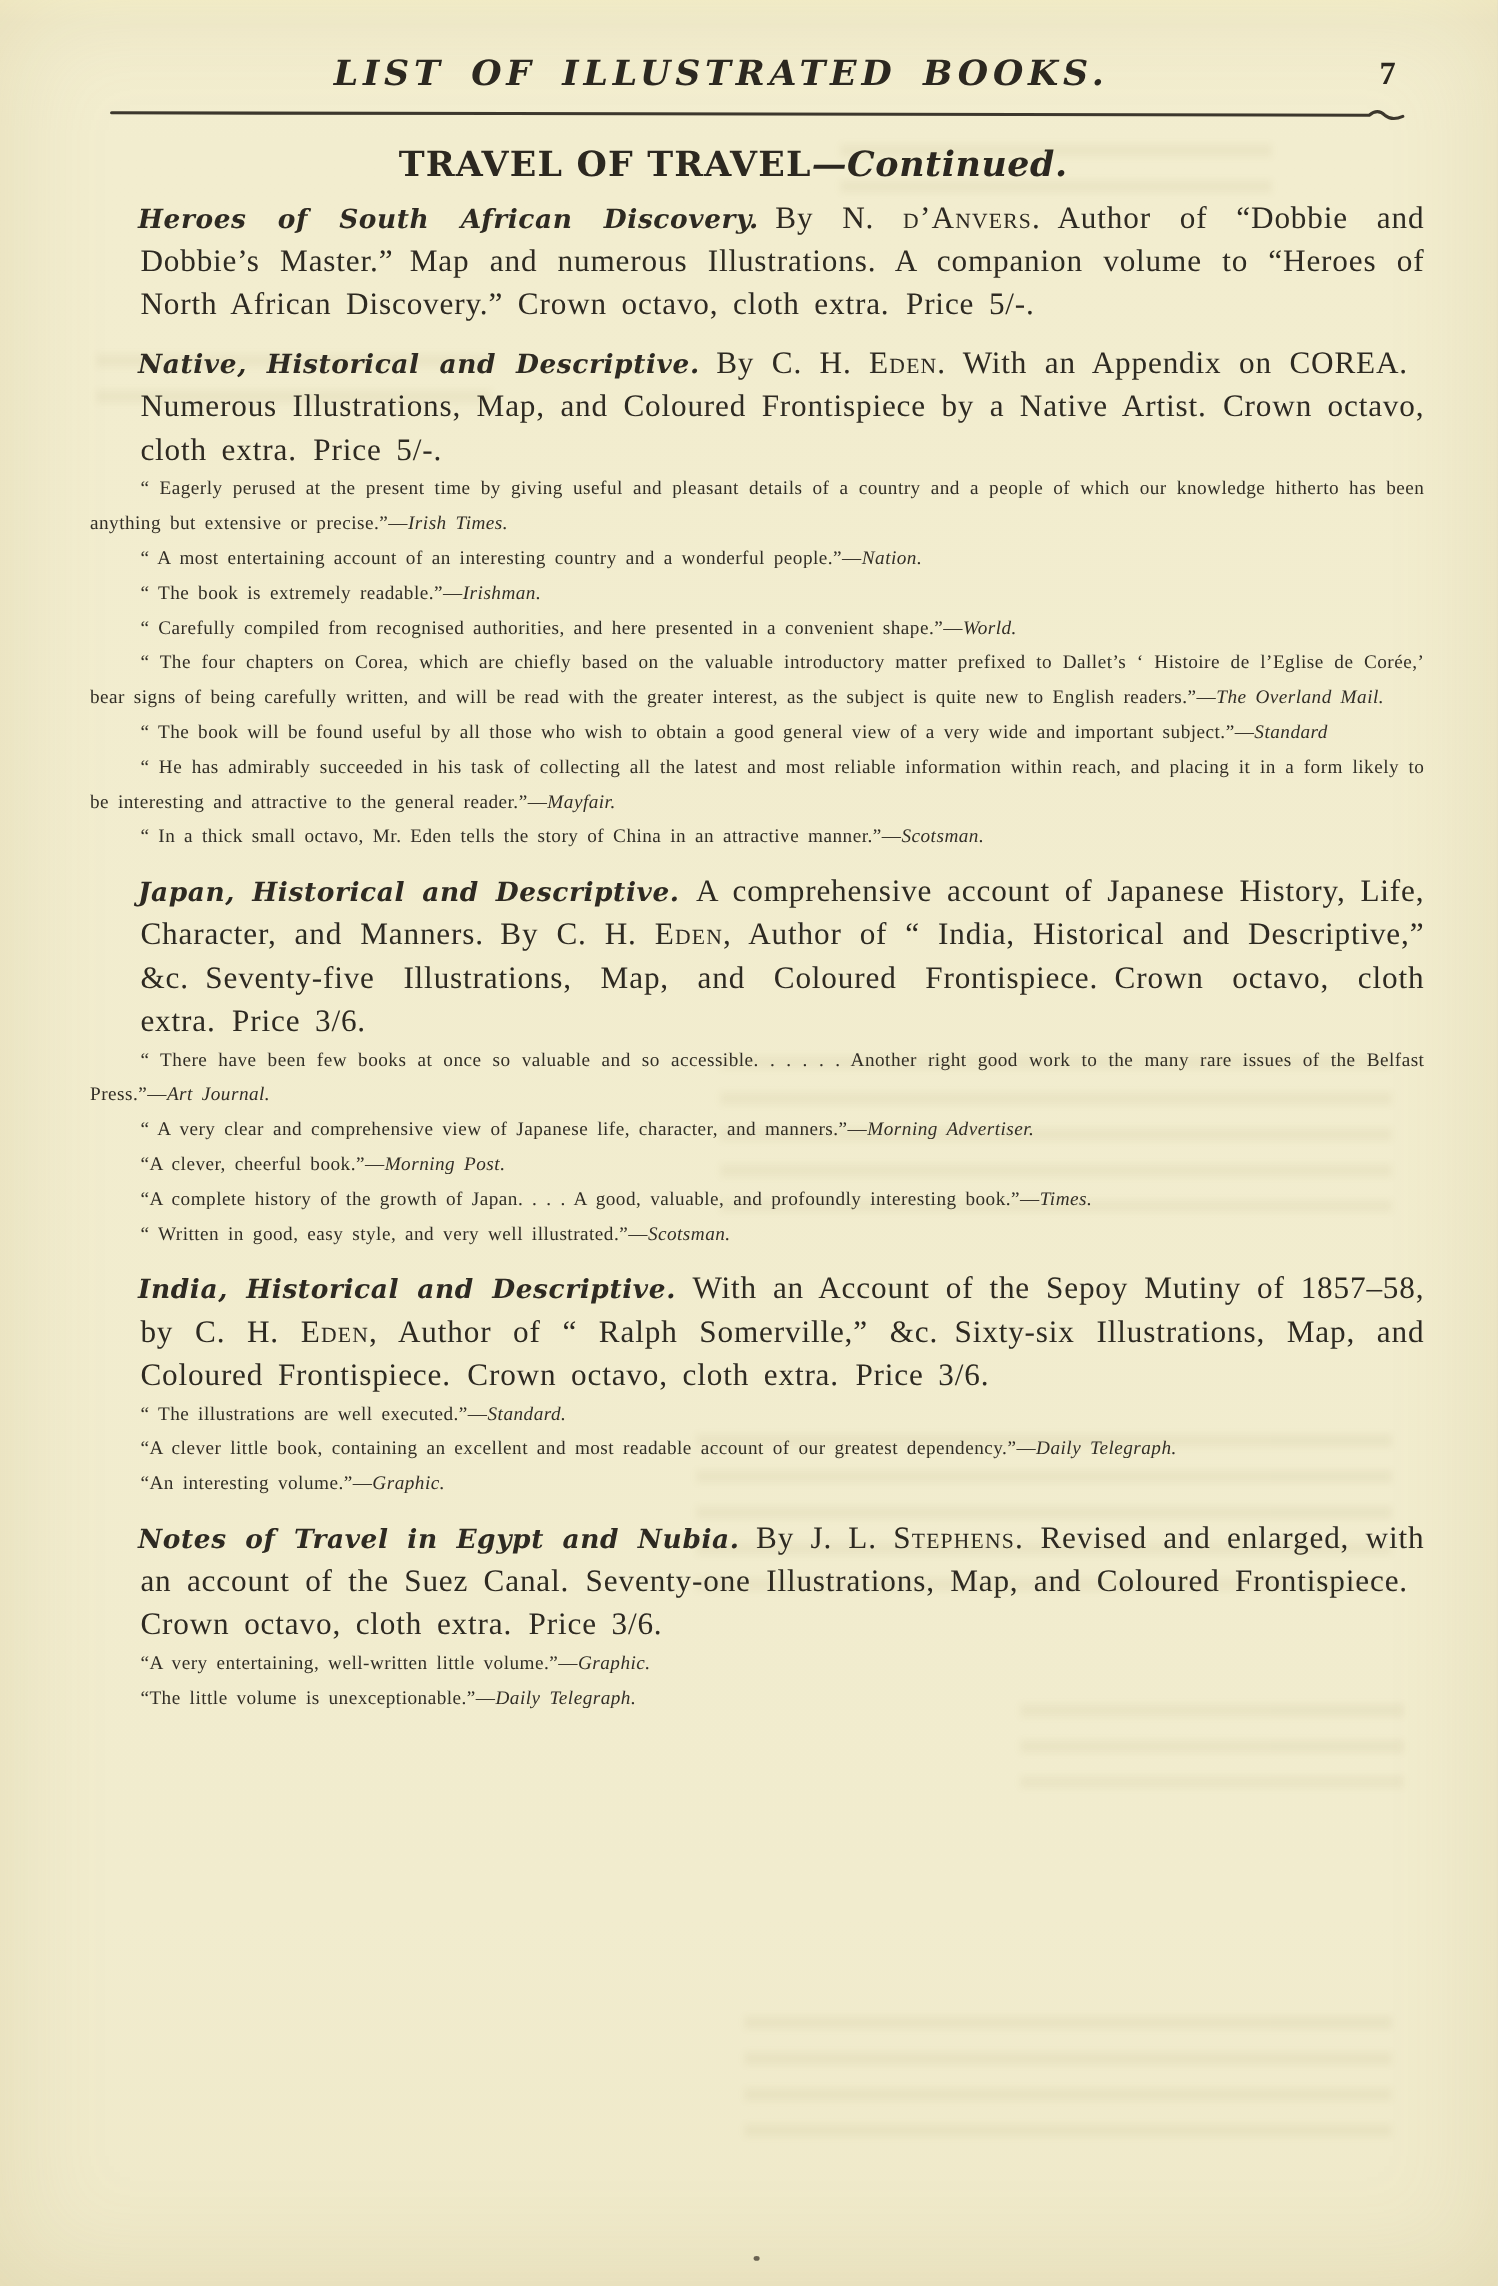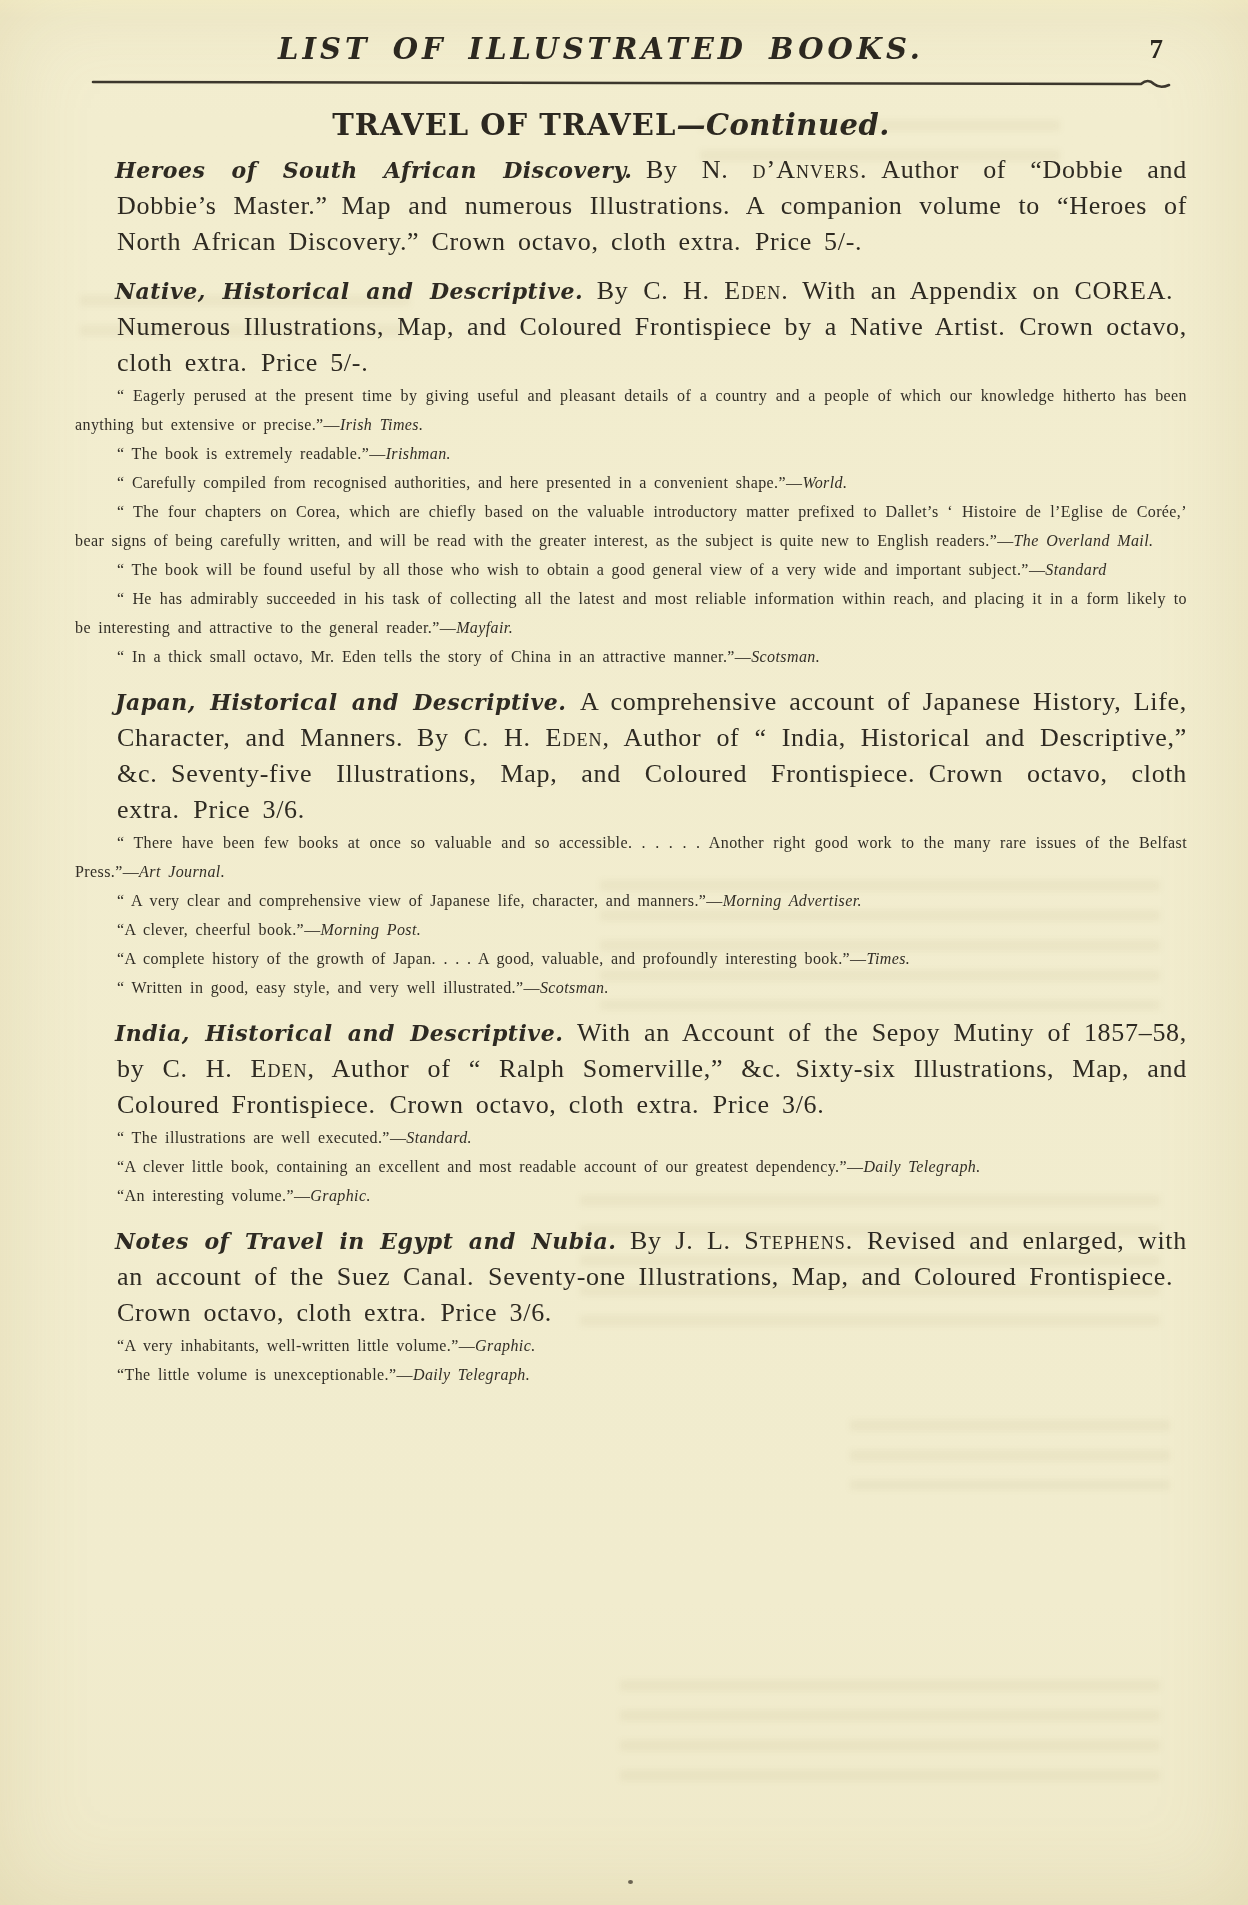--- a/index.html
+++ b/index.html
@@ -12,21 +12,21 @@
   .page {
     position:relative;
     width:1248px; height:1905px;
     overflow:hidden;
     background:
       linear-gradient(180deg, #f8f3d2 0px, #f3eed0 18px, #f2edcf 120px, #f1ecce 1600px, #efe9c9 1905px);
     box-shadow: inset 0 0 90px rgba(170,150,80,0.18);
   }
   .content {
     position:absolute;
-    left:75px; top:32px;
+    left:75px; top:44px;
     width:1112px;
   }
 
   
   .running-head-row {
     position:relative;
     text-align:center;
     height:40px;
   }
   .running-head {
@@ -150,20 +150,21 @@
       <span>TRAVEL OF TRAVEL</span><span class="continued">—Continued.</span>
     </div>
 
     <div class="entries">
         <article class="entry">
           <p class="lead"><span class="title">Heroes of South African Discovery.</span><span class="plain"> By N. </span><span class="sc">d’Anvers.</span><span class="plain"> Author of “Dobbie and Dobbie’s Master.” Map and numerous Illustrations. A companion volume to “Heroes of North African Discovery.” Crown octavo, cloth extra. Price 5/-.</span></p>
         </article>
         <article class="entry">
           <p class="lead"><span class="title">Native, Historical and Descriptive.</span><span class="plain"> By C. H. </span><span class="sc">Eden.</span><span class="plain"> With an Appendix on COREA. Numerous Illustrations, Map, and Coloured Frontispiece by a Native Artist. Crown octavo, cloth extra. Price 5/-.</span></p>
           <p class="review"><span class="qt">“ Eagerly perused at the present time by giving useful and pleasant details of a country and a people of which our knowledge hitherto has been anything but extensive or precise.”</span>—<span class="source">Irish Times.</span></p>
+          <p class="review"><span class="qt">“ A most entertaining account of an interesting country and a wonderful people.”</span>—<span class="source">Nation.</span></p>
           <p class="review"><span class="qt">“ The book is extremely readable.”</span>—<span class="source">Irishman.</span></p>
           <p class="review"><span class="qt">“ Carefully compiled from recognised authorities, and here presented in a convenient shape.”</span>—<span class="source">World.</span></p>
           <p class="review"><span class="qt">“ The four chapters on Corea, which are chiefly based on the valuable introductory matter prefixed to Dallet’s ‘ Histoire de l’Eglise de Corée,’ bear signs of being carefully written, and will be read with the greater interest, as the subject is quite new to English readers.”</span>—<span class="source">The Overland Mail.</span></p>
           <p class="review"><span class="qt">“ The book will be found useful by all those who wish to obtain a good general view of a very wide and important subject.”</span>—<span class="source">Standard</span></p>
           <p class="review"><span class="qt">“ He has admirably succeeded in his task of collecting all the latest and most reliable information within reach, and placing it in a form likely to be interesting and attractive to the general reader.”</span>—<span class="source">Mayfair.</span></p>
           <p class="review"><span class="qt">“ In a thick small octavo, Mr. Eden tells the story of China in an attractive manner.”</span>—<span class="source">Scotsman.</span></p>
         </article>
         <article class="entry">
           <p class="lead"><span class="title">Japan, Historical and Descriptive.</span><span class="plain"> A comprehensive account of Japanese History, Life, Character, and Manners. By C. H. </span><span class="sc">Eden,</span><span class="plain"> Author of “ India, Historical and Descriptive,” &amp;c. Seventy-five Illustrations, Map, and Coloured Frontispiece. Crown octavo, cloth extra. Price 3/6.</span></p>
           <p class="review"><span class="qt">“ There have been few books at once so valuable and so accessible. . . . . . Another right good work to the many rare issues of the Belfast Press.”</span>—<span class="source">Art Journal.</span></p>
@@ -173,19 +174,19 @@
           <p class="review"><span class="qt">“ Written in good, easy style, and very well illustrated.”</span>—<span class="source">Scotsman.</span></p>
         </article>
         <article class="entry">
           <p class="lead"><span class="title">India, Historical and Descriptive.</span><span class="plain"> With an Account of the Sepoy Mutiny of 1857–58, by C. H. </span><span class="sc">Eden,</span><span class="plain"> Author of “ Ralph Somerville,” &amp;c. Sixty-six Illustrations, Map, and Coloured Frontispiece. Crown octavo, cloth extra. Price 3/6.</span></p>
           <p class="review"><span class="qt">“ The illustrations are well executed.”</span>—<span class="source">Standard.</span></p>
           <p class="review"><span class="qt">“A clever little book, containing an excellent and most readable account of our greatest dependency.”</span>—<span class="source">Daily Telegraph.</span></p>
           <p class="review"><span class="qt">“An interesting volume.”</span>—<span class="source">Graphic.</span></p>
         </article>
         <article class="entry">
           <p class="lead"><span class="title">Notes of Travel in Egypt and Nubia.</span><span class="plain"> By J. L. </span><span class="sc">Stephens.</span><span class="plain"> Revised and enlarged, with an account of the Suez Canal. Seventy-one Illustrations, Map, and Coloured Frontispiece. Crown octavo, cloth extra. Price 3/6.</span></p>
-          <p class="review"><span class="qt">“A very inhabitants, well-written little volume.”</span>—<span class="source">Graphic.</span></p>
+          <p class="review"><span class="qt">“A very entertaining, well-written little volume.”</span>—<span class="source">Graphic.</span></p>
           <p class="review"><span class="qt">“The little volume is unexceptionable.”</span>—<span class="source">Daily Telegraph.</span></p>
         </article>
       </div>
 
   </div>
 </div>
 
 </body></html>

